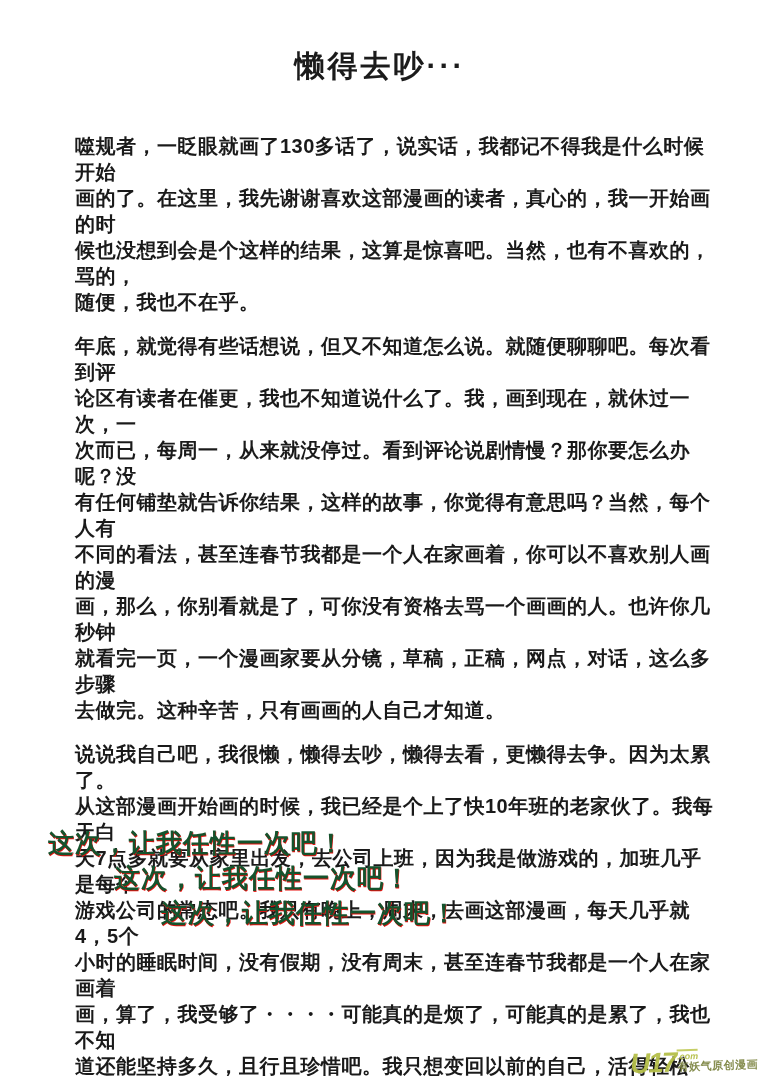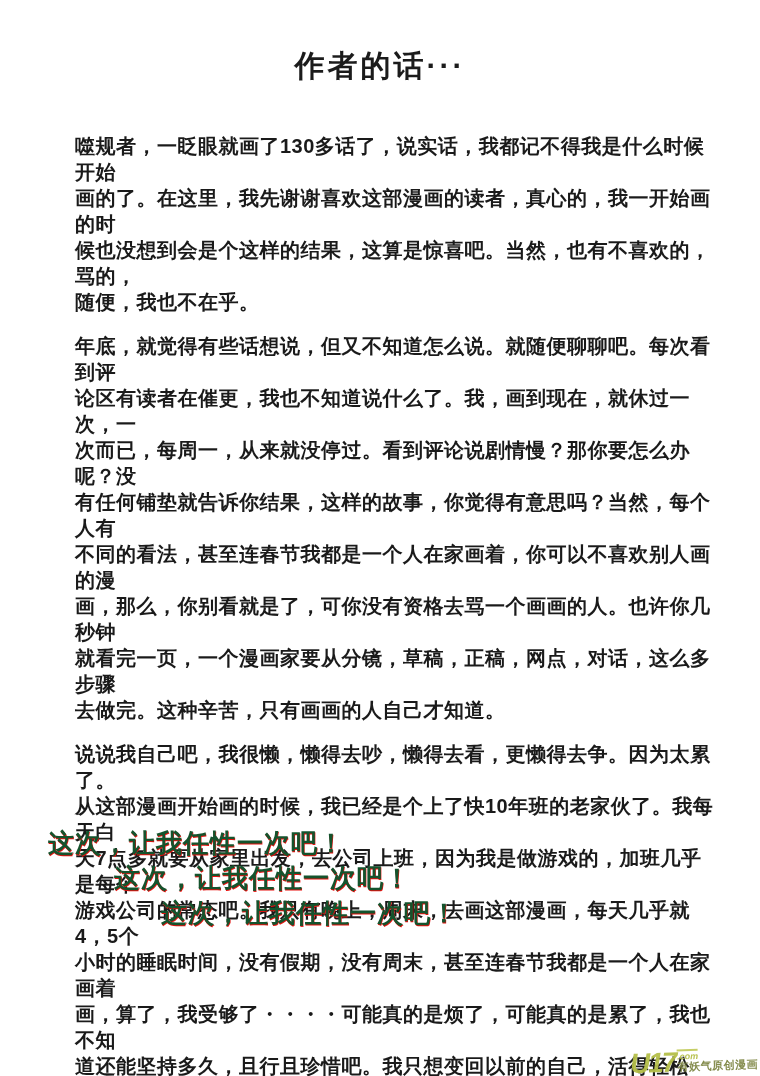--- a/index.html
+++ b/index.html
@@ -98,21 +98,21 @@
     color: #7e8644;
     letter-spacing: 0.5px;
     line-height: 13px;
   }
 </style>
 </head>
 <body>
 
 <div id="page">
 
-  <div class="page-title">作者的话···</div>
+  <div class="page-title">懒得去吵···</div>
 
   <div class="note-body">
     <p class="para">噬规者，一眨眼就画了130多话了，说实话，我都记不得我是什么时候开始
 画的了。在这里，我先谢谢喜欢这部漫画的读者，真心的，我一开始画的时
 候也没想到会是个这样的结果，这算是惊喜吧。当然，也有不喜欢的，骂的，
 随便，我也不在乎。</p>
     <p class="para">年底，就觉得有些话想说，但又不知道怎么说。就随便聊聊吧。每次看到评
 论区有读者在催更，我也不知道说什么了。我，画到现在，就休过一次，一
 次而已，每周一，从来就没停过。看到评论说剧情慢？那你要怎么办呢？没
 有任何铺垫就告诉你结果，这样的故事，你觉得有意思吗？当然，每个人有

